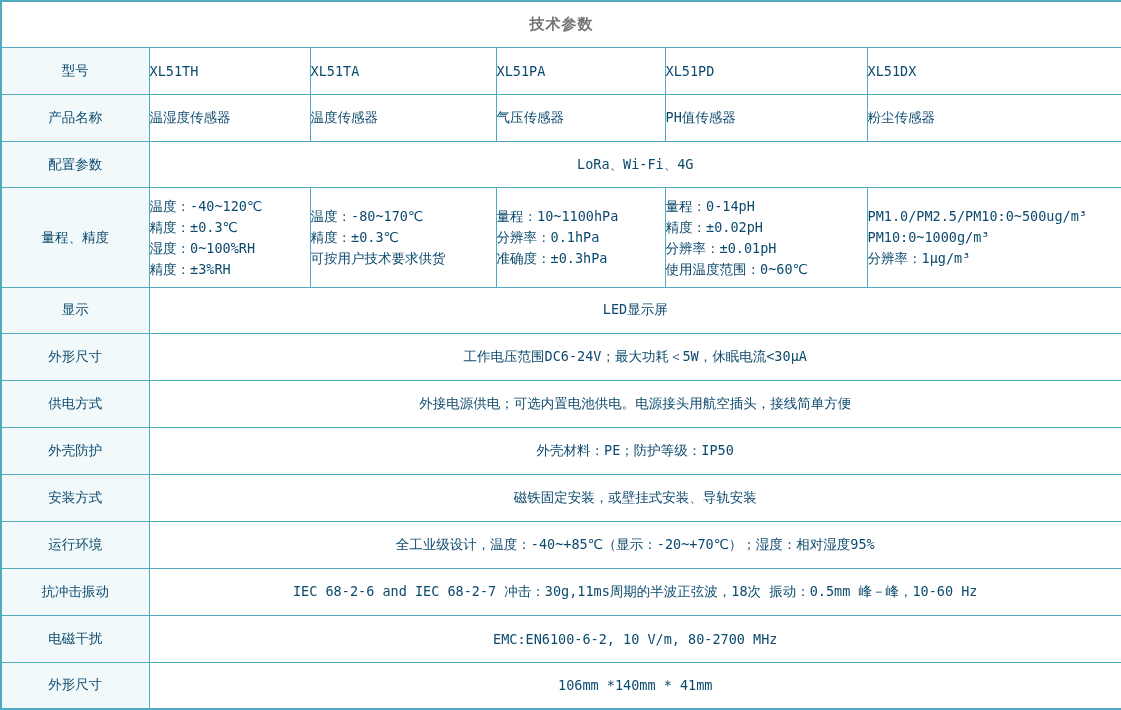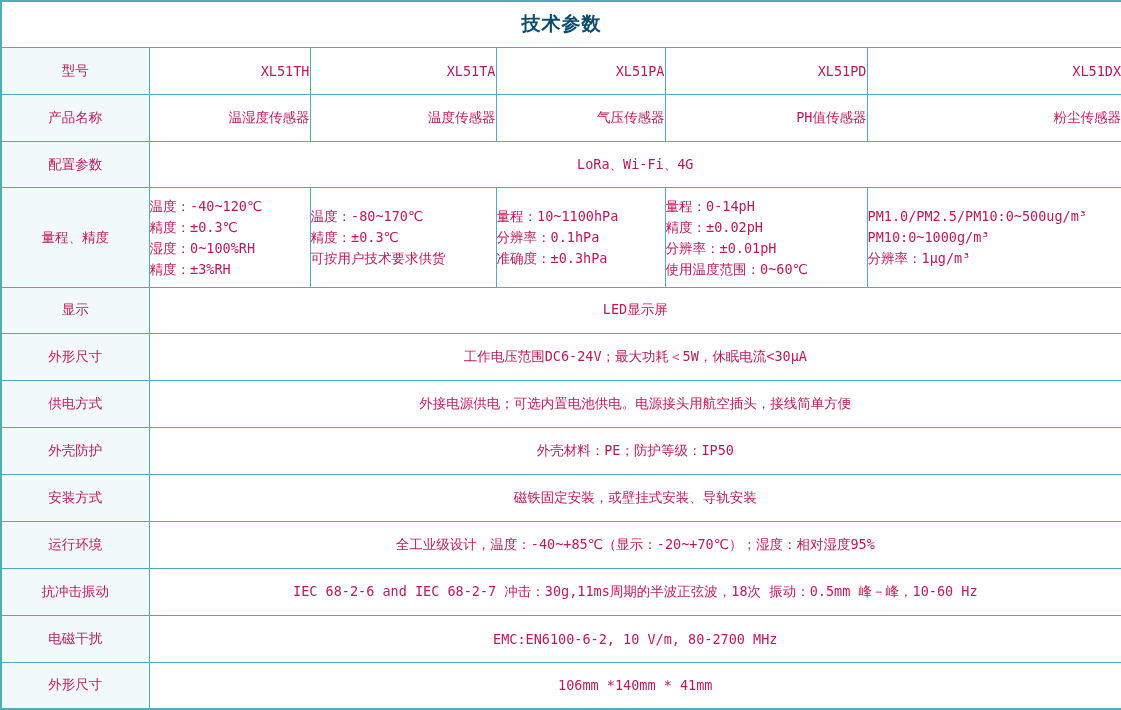--- a/index.html
+++ b/index.html
@@ -16,40 +16,40 @@
   table.spec {
     width: 1121px;
     height: 710px;
     border-collapse: collapse;
     table-layout: fixed;
     border: 2px solid #4fabbd;
   }
   table.spec td {
     border: 1.5px solid #4fabbd;
     font-size: 13.5px;
-    color: #be185d;
+    color: #0c4a6e;
     vertical-align: middle;
     overflow: hidden;
     padding: 0;
   }
   tr.title-row td {
     height: 42px;
     text-align: center;
     font-weight: bold;
-    font-size: 19px;
-    color: #0c4a6e;
+    font-size: 15px;
+    color: #737373;
     letter-spacing: 1px;
     background: #ffffff;
   }
   td.label {
     background: #f2f9fb;
     text-align: center;
   }
   td.center {
-    text-align: right;
+    text-align: left;
     background: #ffffff;
   }
   td.span-cell {
     text-align: center;
     padding-left: 21px;
     background: #ffffff;
   }
   tr.std { height: 44px; }
   tr.range-row { height: 93px; }
   td.range-cell {

